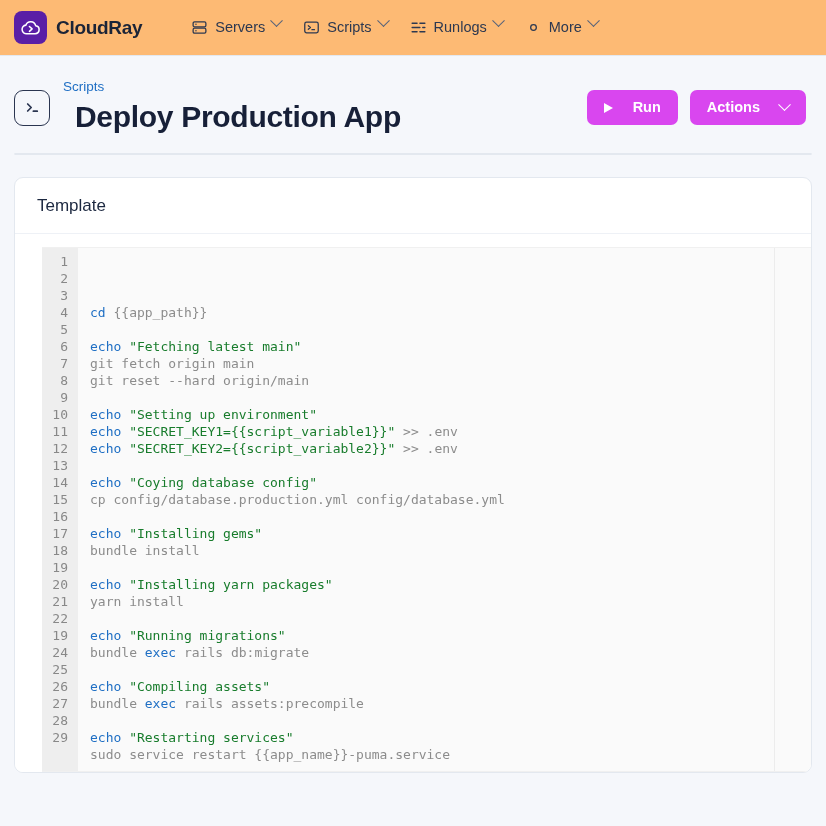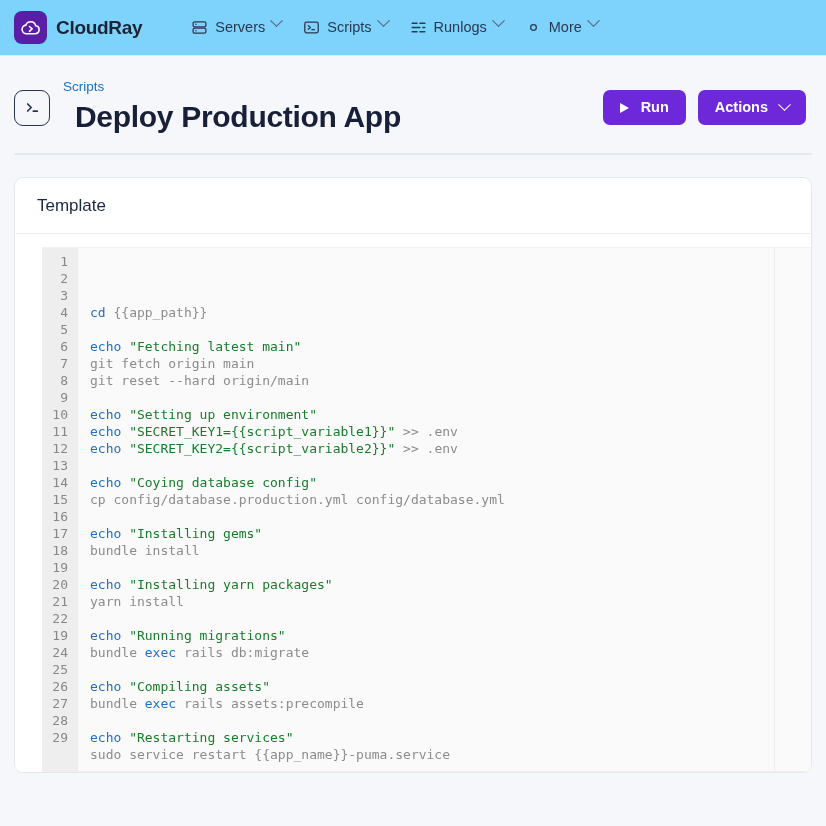--- a/index.html
+++ b/index.html
@@ -13,21 +13,21 @@
   body {
     background: #f5f7fb;
     font-family: "Liberation Sans", sans-serif;
     color: #1e293b;
     -webkit-font-smoothing: antialiased;
   }
 
   
   .topnav {
     height: 56px;
-    background: #7dd3fc;
+    background: #fdba74;
     border-bottom: 1px solid #e3e8ef;
     display: flex;
     align-items: center;
     padding: 16px 14px;
     gap: 0;
   }
 
   .brand {
     display: flex;
     align-items: center;
@@ -133,31 +133,31 @@
   }
 
   .head-actions {
     display: flex;
     align-items: center;
     gap: 12px;
     flex: none;
   }
 
   .btn {
-    background: #6d28d9;
+    background: #d946ef;
     color: #ffffff;
     border: none;
     border-radius: 7px;
     font-family: "Liberation Sans", sans-serif;
     font-size: 14.5px;
     font-weight: bold;
     padding: 10px 17px;
     display: flex;
     align-items: center;
-    gap: 12px;
+    gap: 20px;
     cursor: pointer;
     line-height: 1;
   }
 
   .play-tri {
     width: 0; height: 0;
     border-left: 9px solid #ffffff;
     border-top: 5.5px solid transparent;
     border-bottom: 5.5px solid transparent;
     flex: none;

